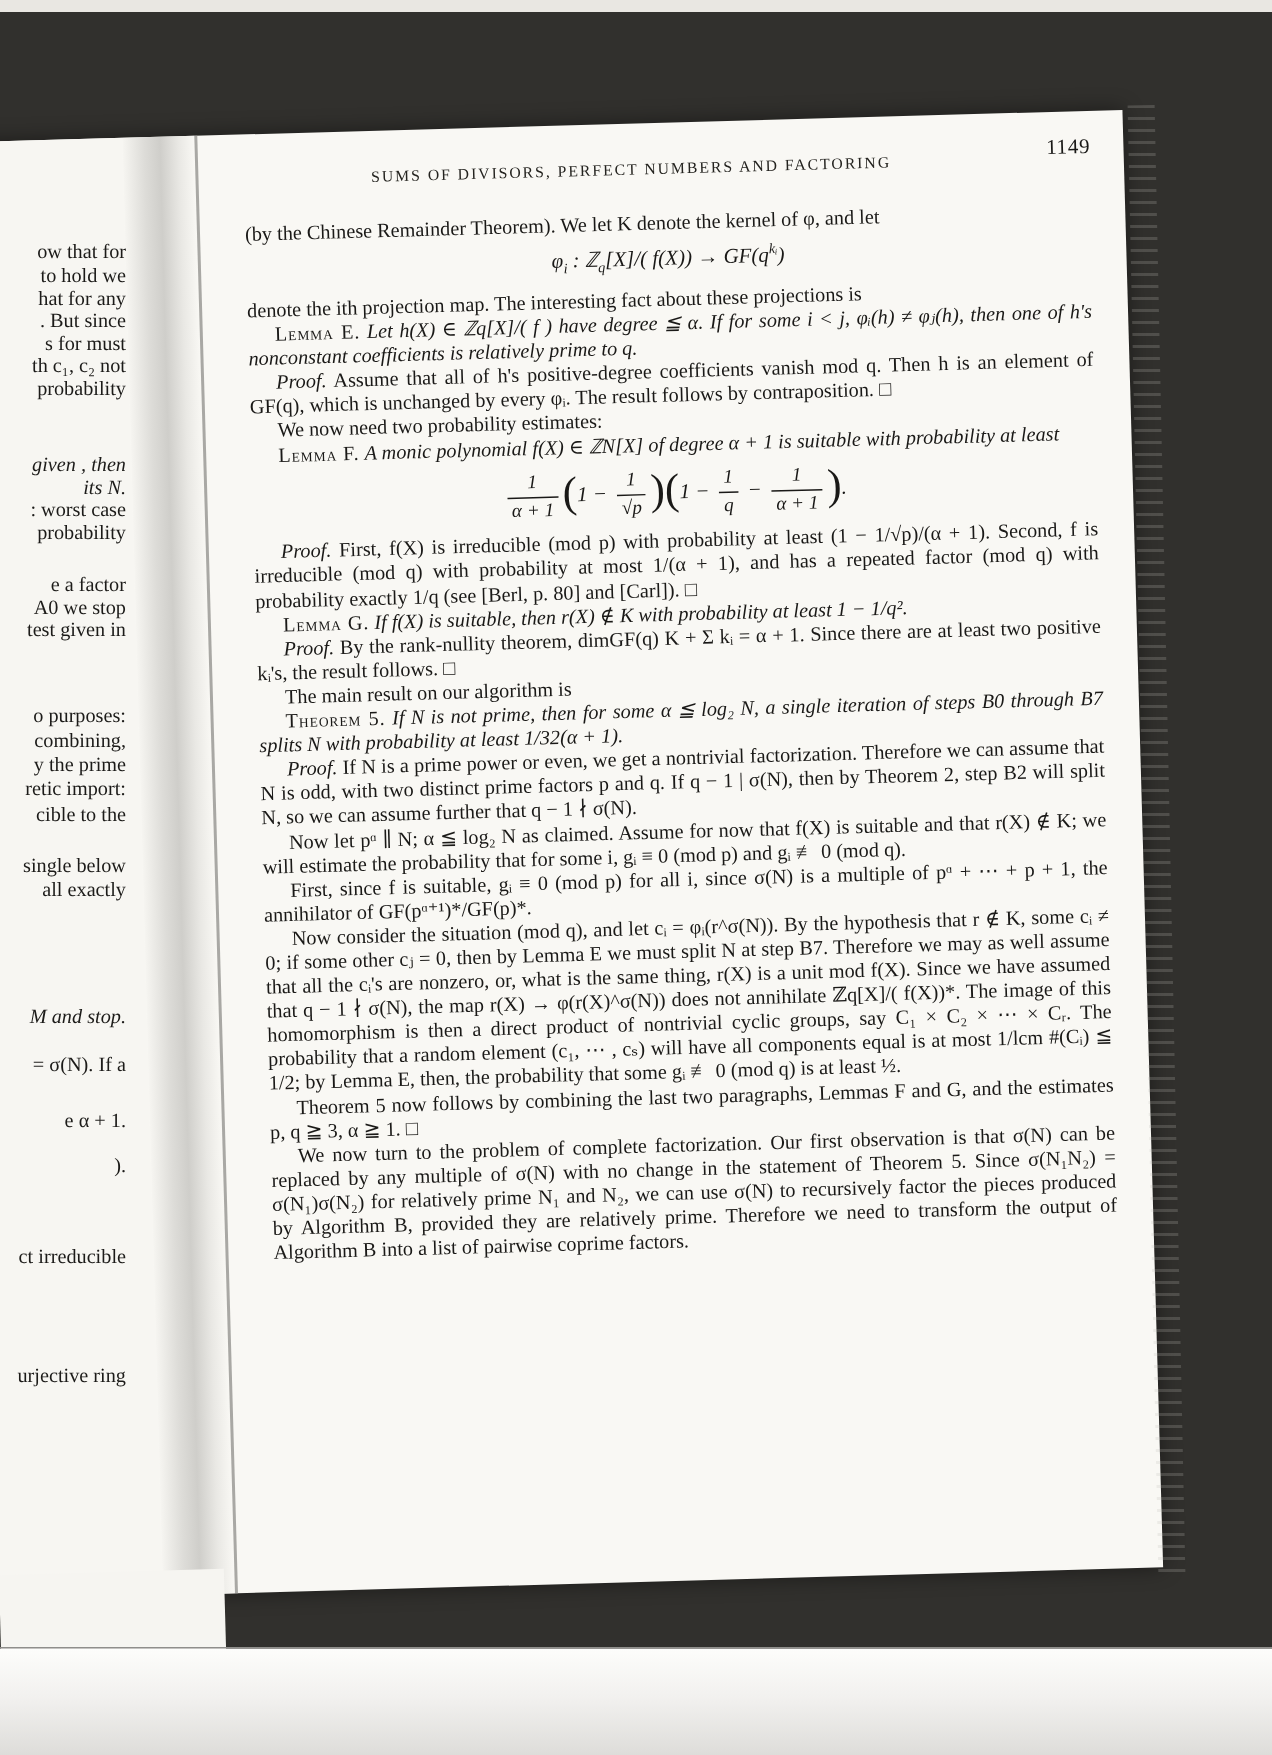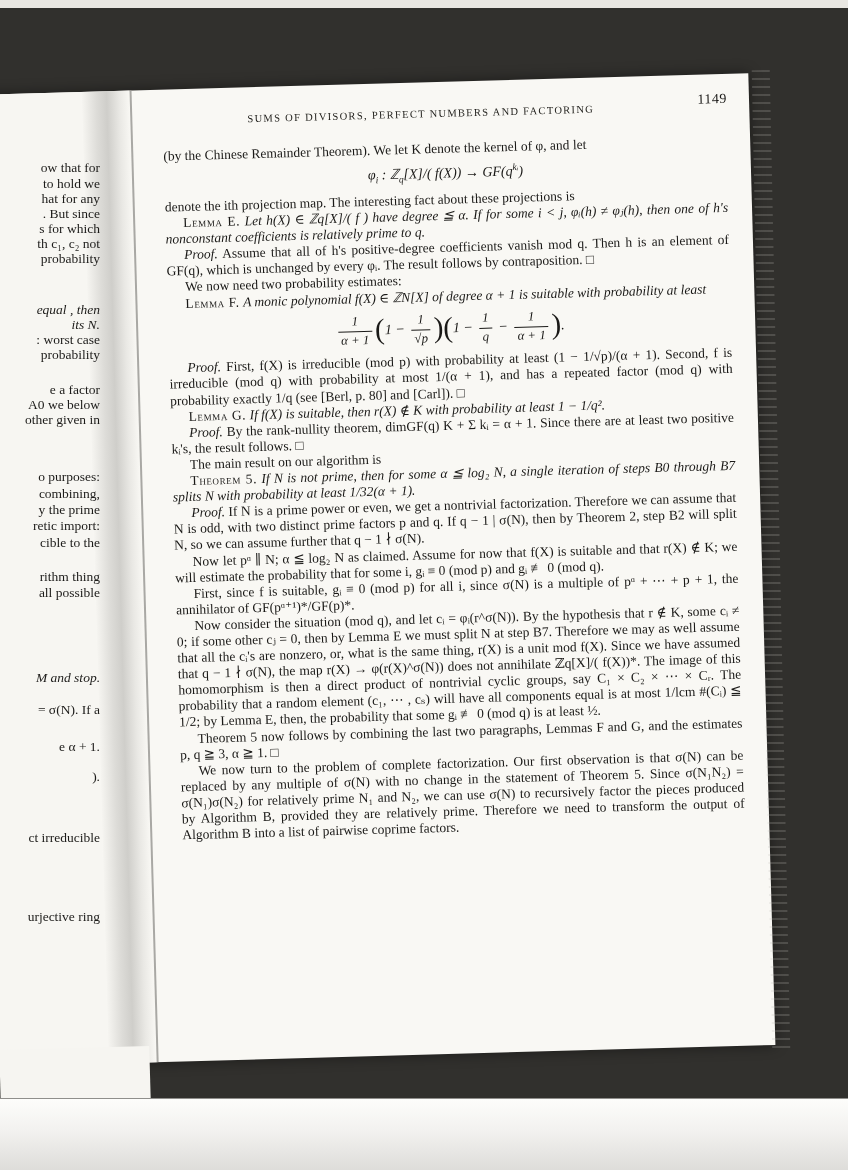--- a/index.html
+++ b/index.html
@@ -51,21 +51,21 @@
     line-height:1.2;
   }
   .formula sub,.formula sup{font-size:9.5px;font-style:italic;}
   .frac{
     display:inline-flex;flex-direction:column;vertical-align:middle;
     margin:0 3px;text-align:center;font-size:12.8px;line-height:1.18;
   }
   .frac .num{border-bottom:1px solid #1a1917;padding:0 3px 1px;}
   .frac .den{padding:1px 3px 0;}
   .big{font-size:29px;font-style:normal;font-weight:400;vertical-align:middle;position:relative;top:-2px;}
-  .left-fragments{position:absolute;left:16px;top:0;width:86px;height:1170px;font-family:Liberation Serif, serif;}
+  .left-fragments{position:absolute;left:0;top:0;width:86px;height:1170px;font-family:Liberation Serif, serif;}
   .frag{
     position:absolute;right:2px;white-space:nowrap;font-size:13.5px;
     color:#1c1b19;line-height:15px;
   }
   .frag.it{font-style:italic;}
 </style>
 </head>
 <body>
 
 <div class="scene">
@@ -114,37 +114,37 @@
         </div>
     </div>
   </div>
 
   <div class="bottom-left-page"></div>
   <div class="left-fragments" id="left-fragments">
       <div class="frag" style="top: 160px;">ow that for</div>
       <div class="frag" style="top: 176px;">to hold we</div>
       <div class="frag" style="top: 191px;">hat for any</div>
       <div class="frag" style="top: 206px;">. But since</div>
-      <div class="frag" style="top: 221px;">s for which</div>
+      <div class="frag" style="top: 221px;">s for must</div>
       <div class="frag" style="top: 236px;">th c₁, c₂ not</div>
       <div class="frag" style="top: 251px;">probability</div>
-      <div class="frag it" style="top: 302px;">equal , then</div>
+      <div class="frag it" style="top: 302px;">given , then</div>
       <div class="frag it" style="top: 317px;">its N.</div>
       <div class="frag" style="top: 332px;">: worst case</div>
       <div class="frag" style="top: 347px;">probability</div>
       <div class="frag" style="top: 382px;">e a factor</div>
-      <div class="frag" style="top: 397px;">A0 we below</div>
-      <div class="frag" style="top: 412px;">other given in</div>
+      <div class="frag" style="top: 397px;">A0 we stop</div>
+      <div class="frag" style="top: 412px;">test given in</div>
       <div class="frag" style="top: 469px;">o purposes:</div>
       <div class="frag" style="top: 486px;">combining,</div>
       <div class="frag" style="top: 502px;">y the prime</div>
       <div class="frag" style="top: 518px;">retic import:</div>
       <div class="frag" style="top: 535px;">cible to the</div>
-      <div class="frag" style="top: 569px;">rithm thing</div>
-      <div class="frag" style="top: 585px;">all possible</div>
+      <div class="frag" style="top: 569px;">single below</div>
+      <div class="frag" style="top: 585px;">all exactly</div>
       <div class="frag it" style="top: 670px;">M and stop.</div>
       <div class="frag" style="top: 702px;">= σ(N). If a</div>
       <div class="frag" style="top: 739px;">e α + 1.</div>
       <div class="frag" style="top: 769px;">).</div>
       <div class="frag" style="top: 830px;">ct irreducible</div>
       <div class="frag" style="top: 909px;">urjective ring</div>
     </div>
   <div class="edge-texture"></div>
   <div class="bottom-strip"></div>
 </div>

